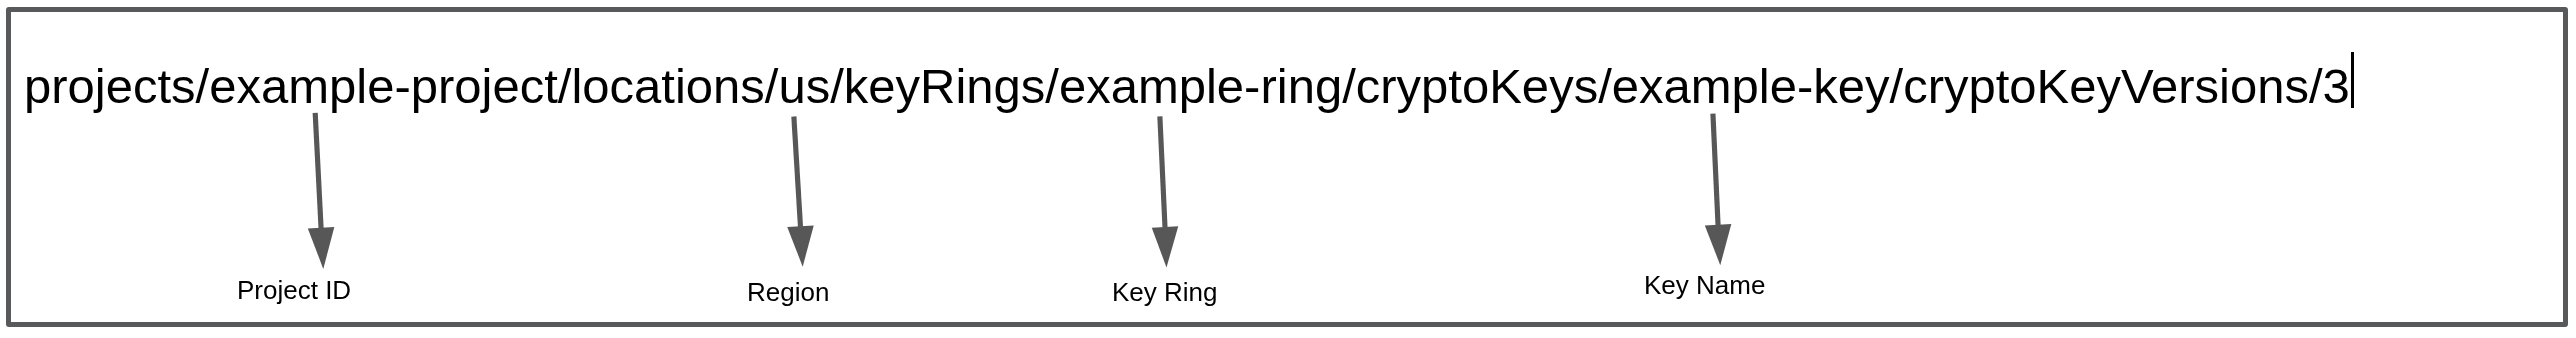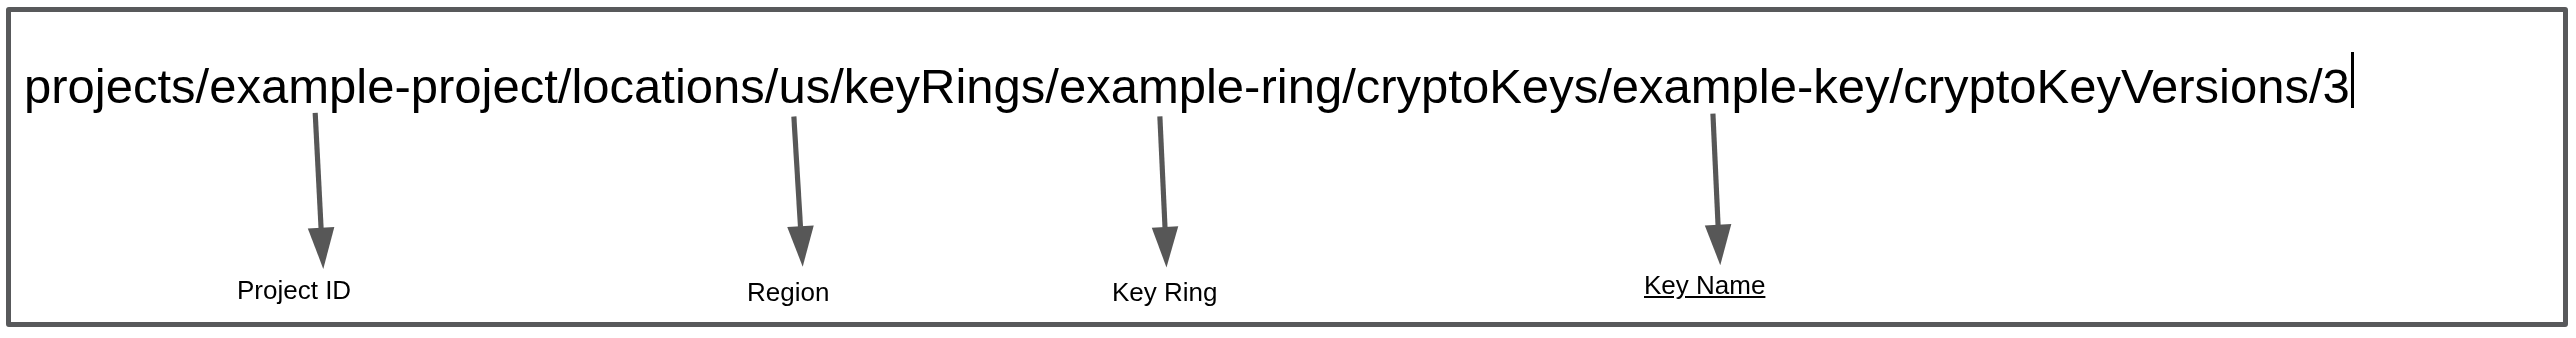--- a/index.html
+++ b/index.html
@@ -48,21 +48,21 @@
   .annotation-label {
     position: absolute;
     font-size: 26px;
     line-height: 35px;
     color: #000000;
     white-space: nowrap;
   }
   .label-project-id { left: 237px;  top: 273px; }
   .label-region     { left: 747px; top: 275px; }
   .label-key-ring   { left: 1112px; top: 275px; }
-  .label-key-name   { left: 1644px; top: 268px; text-decoration: underline; }
+  .label-key-name   { left: 1644px; top: 268px; }
   .arrows-layer {
     position: absolute;
     left: 0;
     top: 0;
     pointer-events: none;
   }
 </style>
 </head>
 <body>
 

